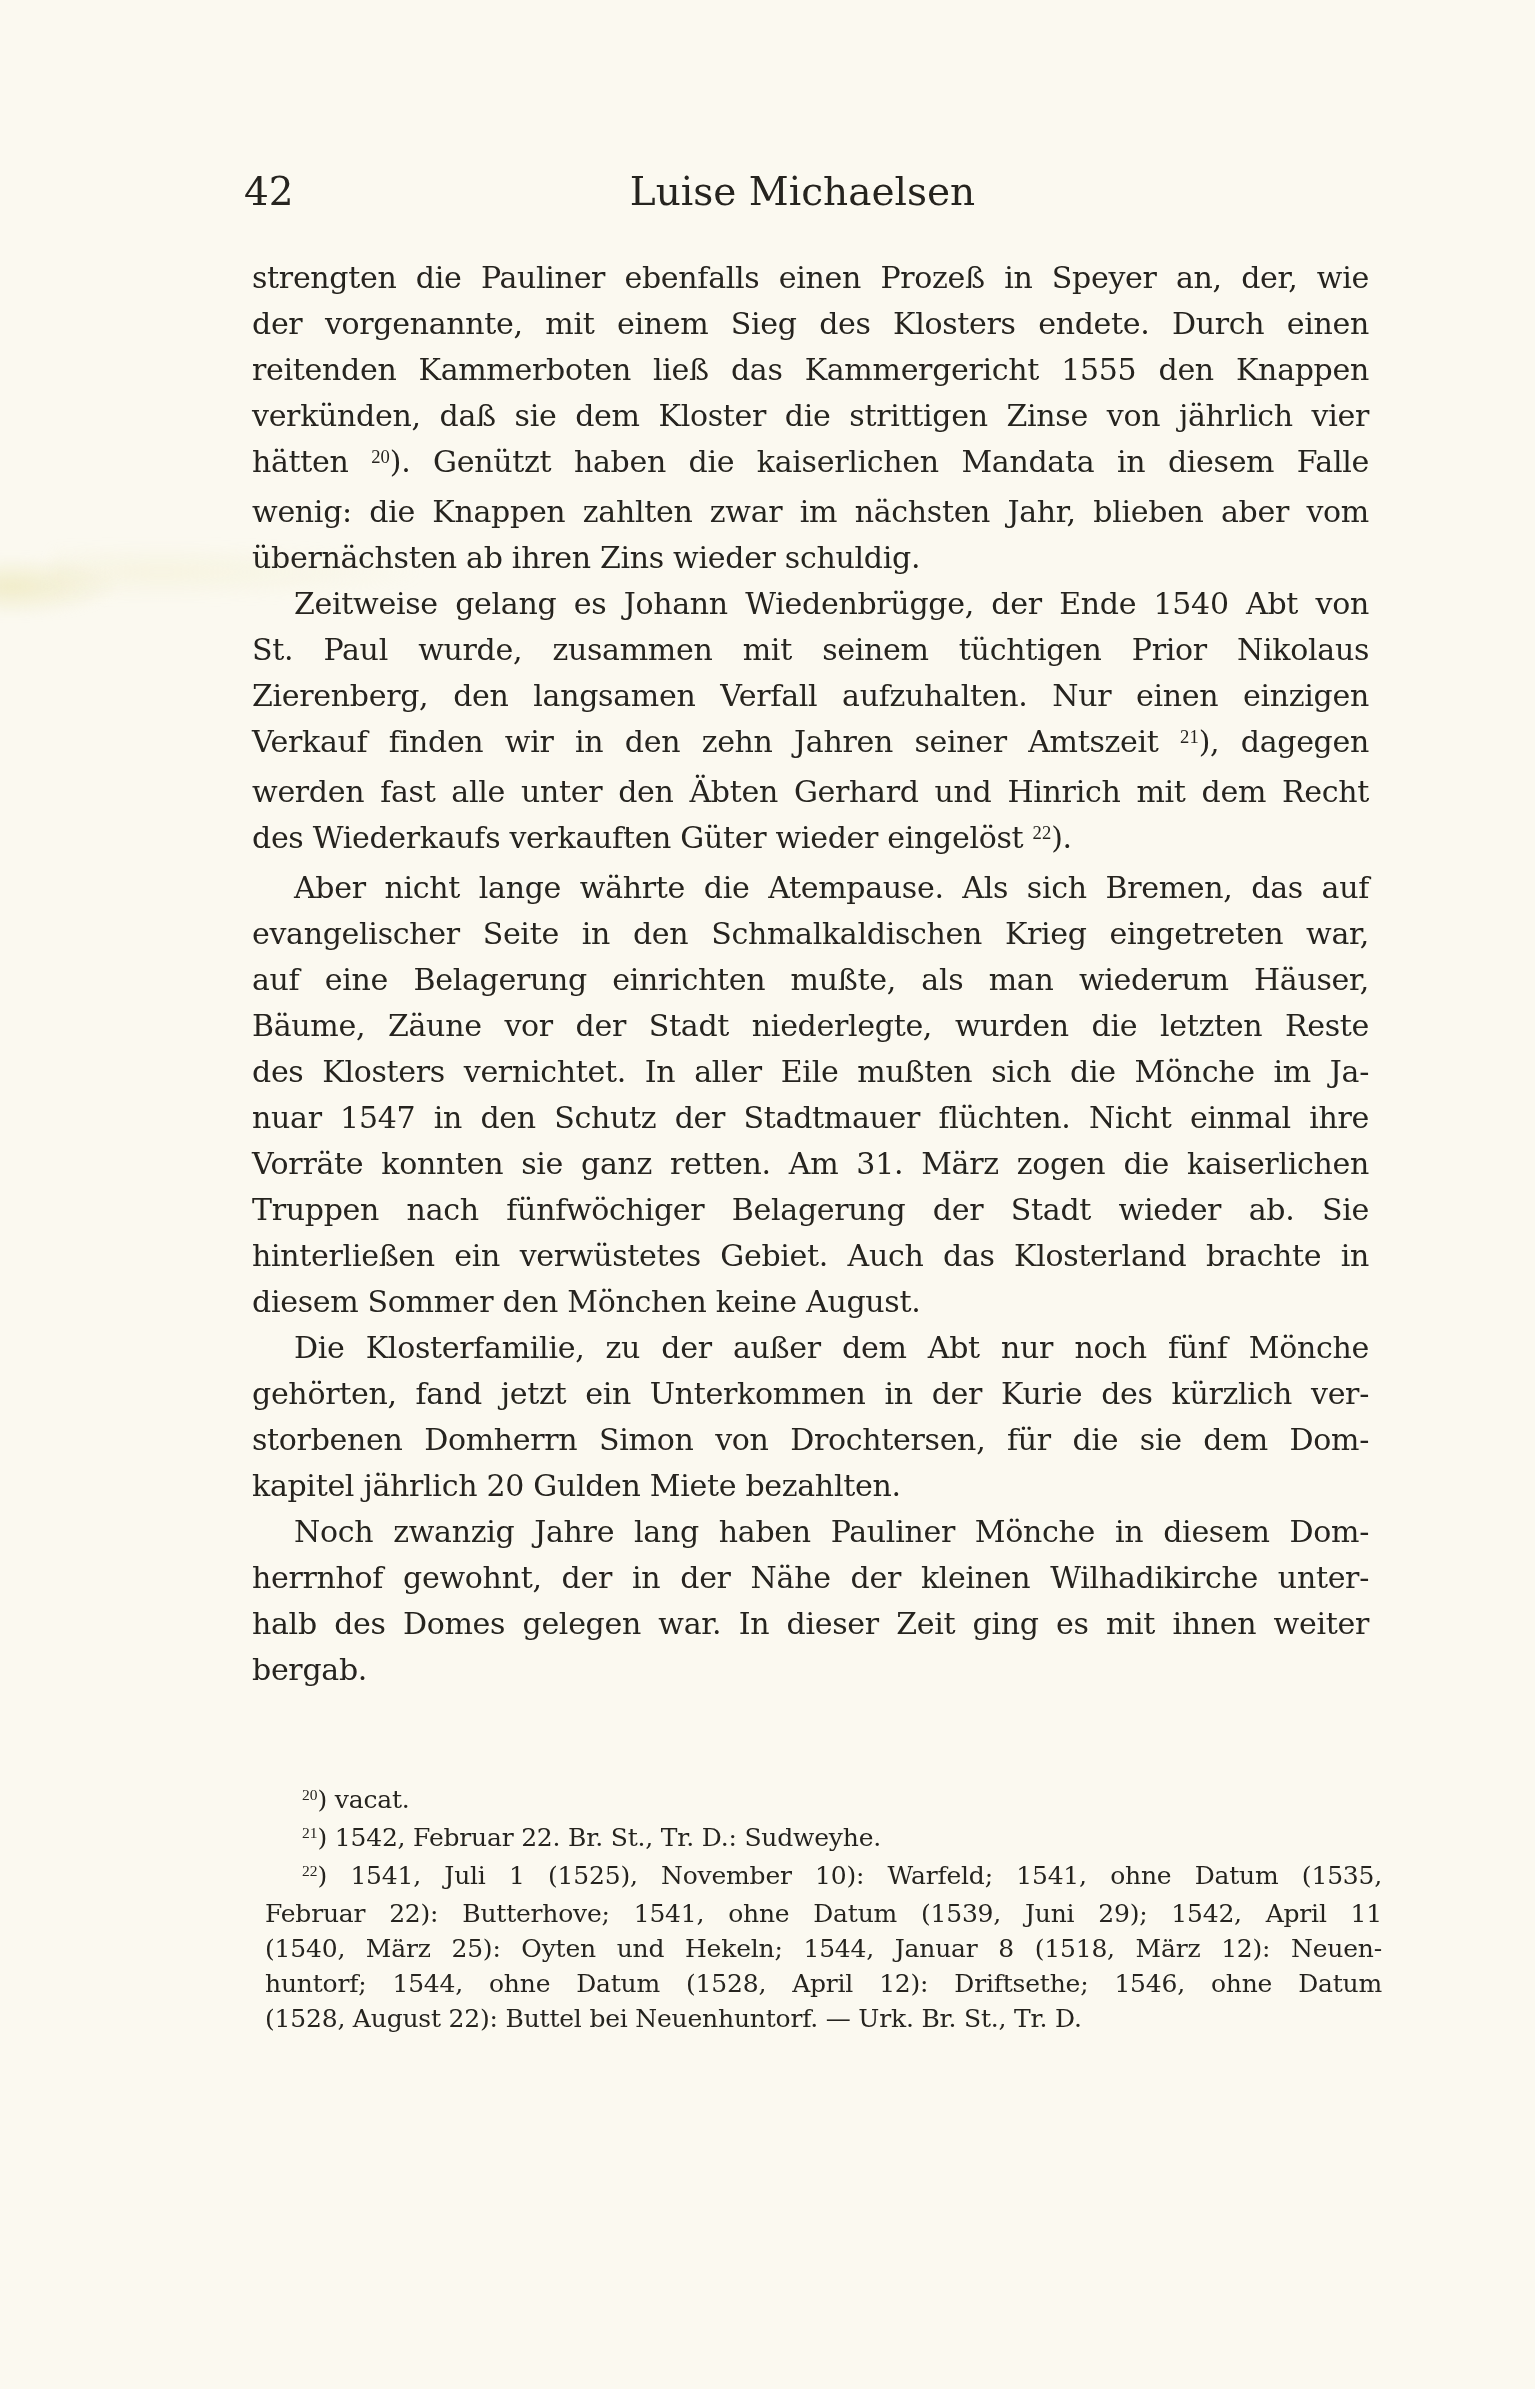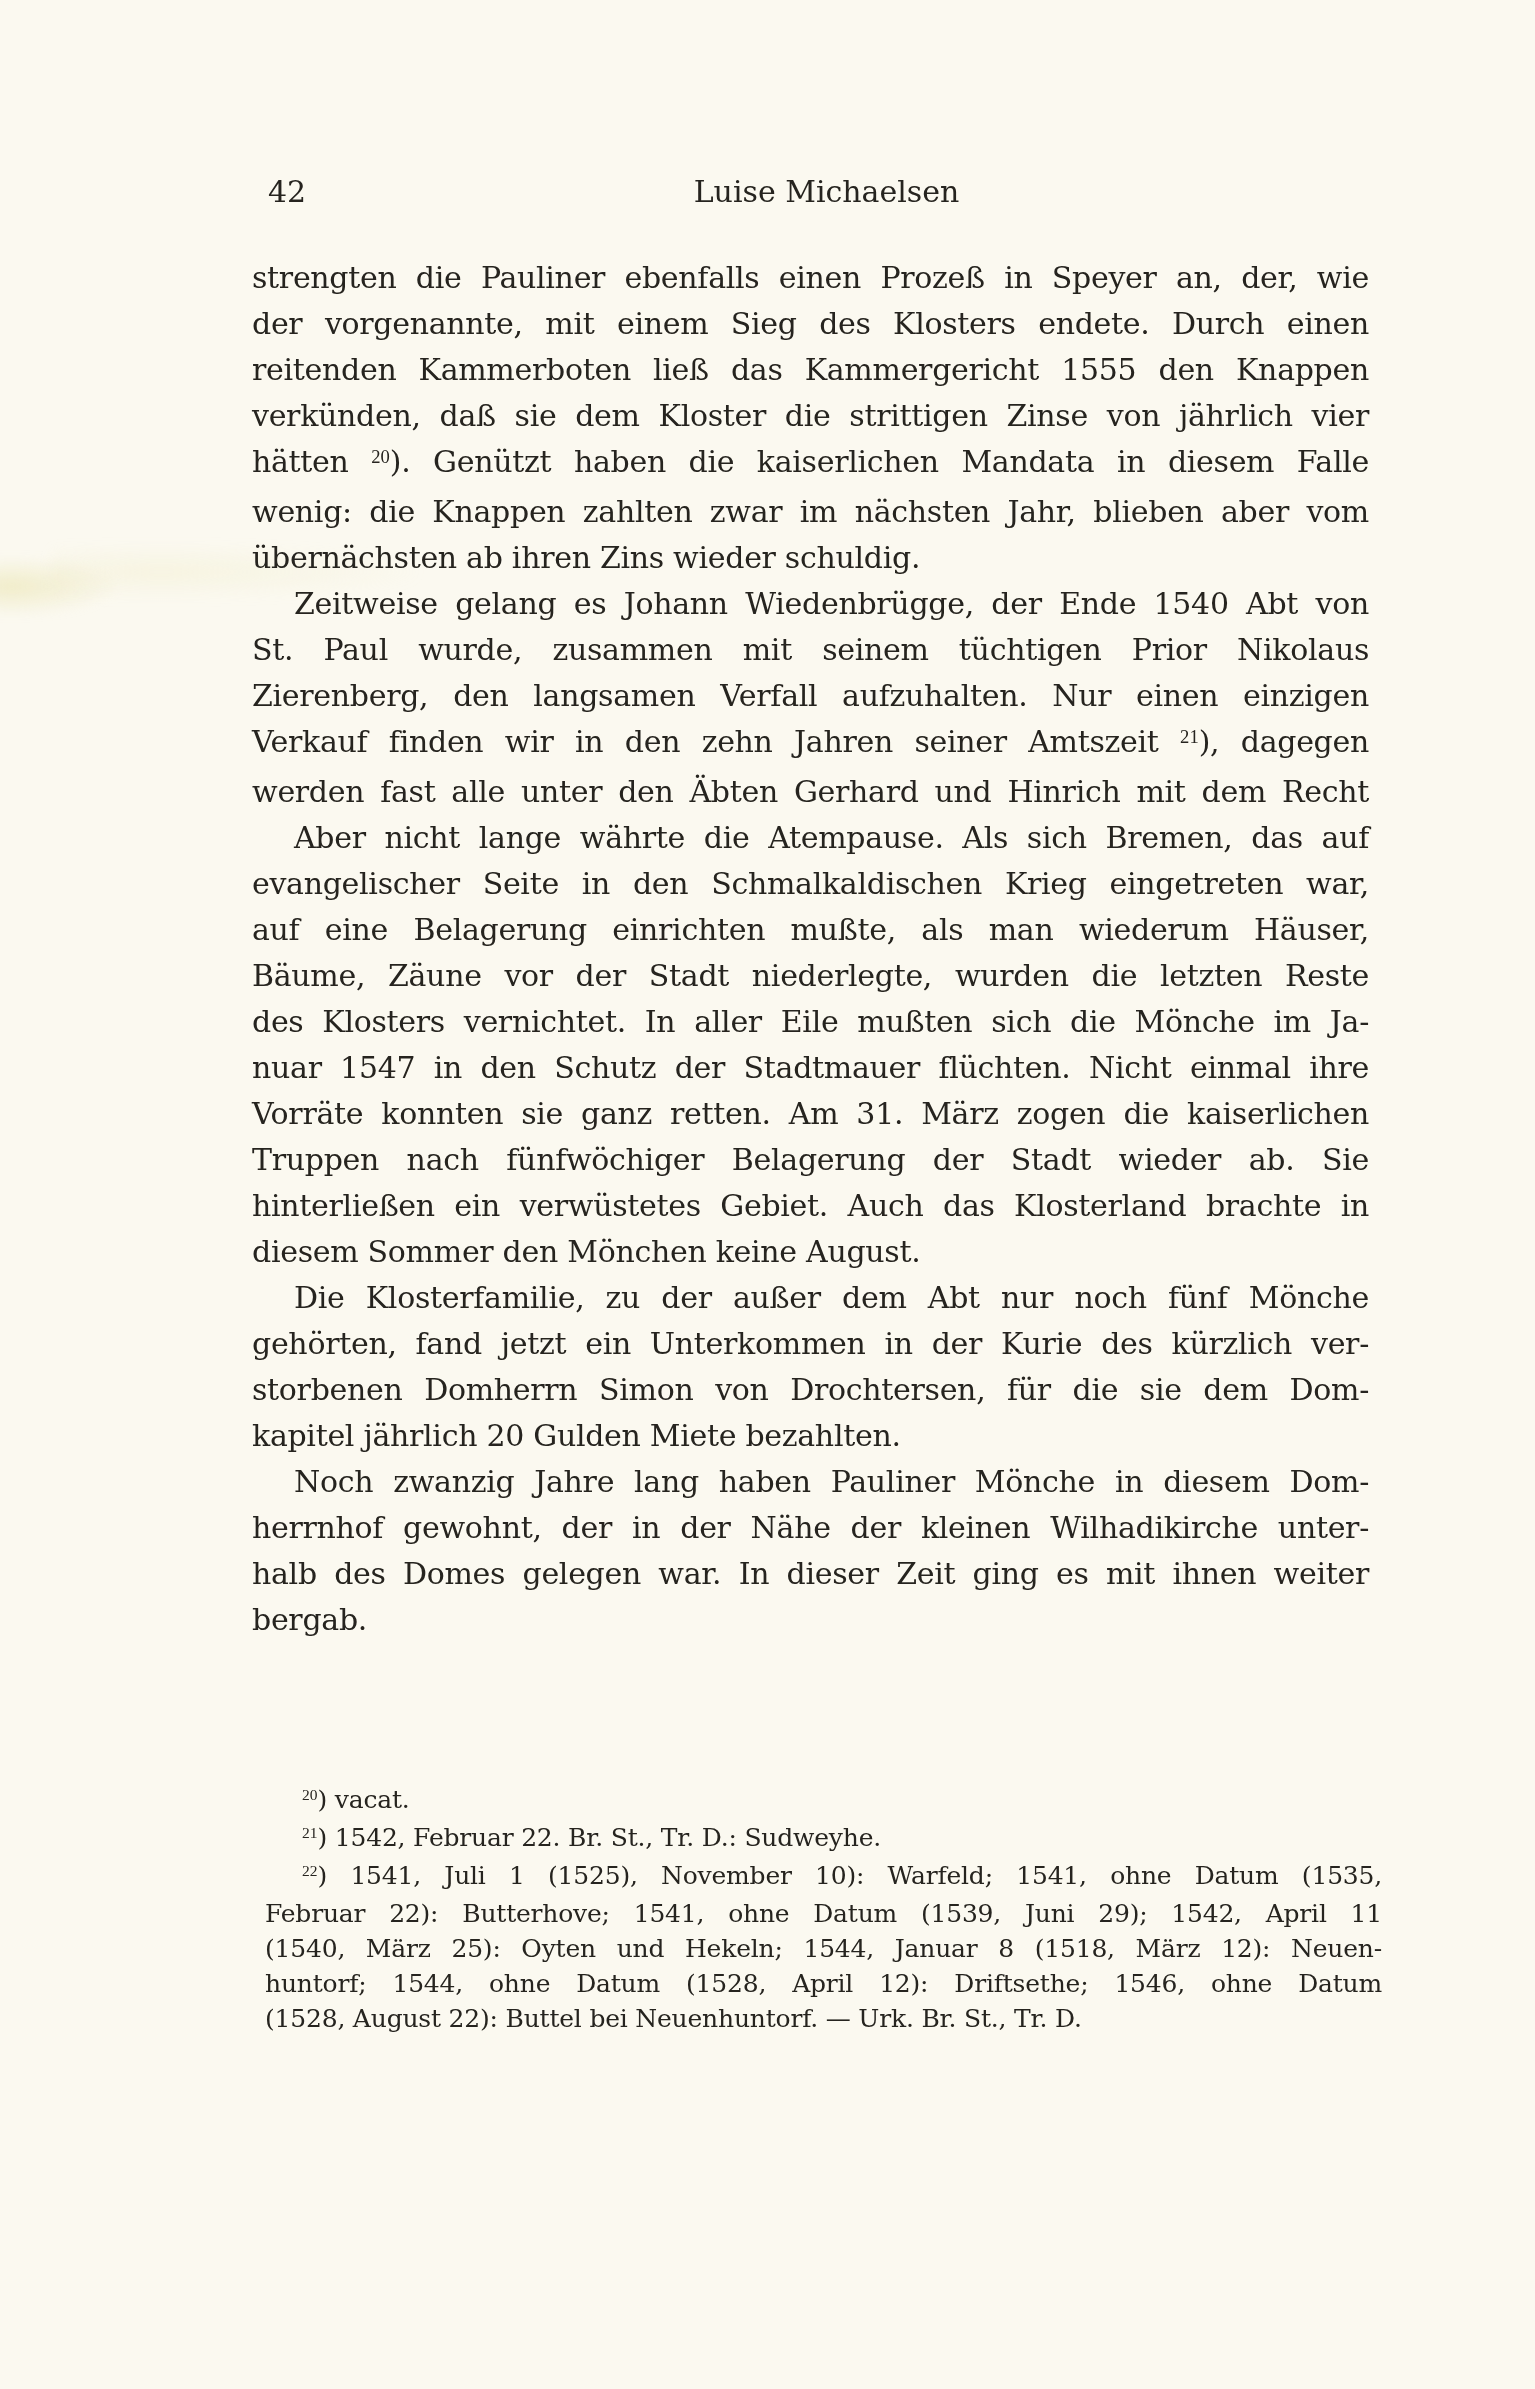--- a/index.html
+++ b/index.html
@@ -27,22 +27,22 @@
     filter:blur(4.3px);
     pointer-events:none;
   }
   .smudge-b{
     position:absolute;left:52px;top:546px;width:365px;height:52px;
     background:radial-gradient(ellipse at 30% 50%, rgba(238,233,190,0.30), rgba(238,233,190,0) 75%);
     filter:blur(6px);
     pointer-events:none;
   }
   .header{
-    position:absolute;left:268px;top:173px;width:1117px;height:40px;
-    font-size:30px;line-height:38px;
+    position:absolute;left:244px;top:173px;width:1117px;height:40px;
+    font-size:39px;line-height:38px;
   }
   .page-number{display:inline-block;}
   .running-head{
     position:absolute;left:50%;top:0;transform:translateX(-50%);
     white-space:nowrap;
   }
   .body-text{
     position:absolute;left:252px;top:255px;width:1117px;
     font-size:30px;line-height:46px;letter-spacing:-0.3px;
   }
@@ -88,20 +88,21 @@
       <div class="line">hätten <sup>20</sup>). Genützt haben die kaiserlichen Mandata in diesem Falle</div>
       <div class="line">wenig: die Knappen zahlten zwar im nächsten Jahr, blieben aber vom</div>
       <div class="line last">übernächsten ab ihren Zins wieder schuldig.</div>
     </div>
     <div class="para indent">
       <div class="line first">Zeitweise gelang es Johann Wiedenbrügge, der Ende 1540 Abt von</div>
       <div class="line">St. Paul wurde, zusammen mit seinem tüchtigen Prior Nikolaus</div>
       <div class="line">Zierenberg, den langsamen Verfall aufzuhalten. Nur einen einzigen</div>
       <div class="line">Verkauf finden wir in den zehn Jahren seiner Amtszeit <sup>21</sup>), dagegen</div>
       <div class="line">werden fast alle unter den Äbten Gerhard und Hinrich mit dem Recht</div>
+      <div class="line last">des Wiederkaufs verkauften Güter wieder eingelöst <sup>22</sup>).</div>
     </div>
     <div class="para indent">
       <div class="line first">Aber nicht lange währte die Atempause. Als sich Bremen, das auf</div>
       <div class="line">evangelischer Seite in den Schmalkaldischen Krieg eingetreten war,</div>
       <div class="line">auf eine Belagerung einrichten mußte, als man wiederum Häuser,</div>
       <div class="line">Bäume, Zäune vor der Stadt niederlegte, wurden die letzten Reste</div>
       <div class="line">des Klosters vernichtet. In aller Eile mußten sich die Mönche im Ja-</div>
       <div class="line">nuar 1547 in den Schutz der Stadtmauer flüchten. Nicht einmal ihre</div>
       <div class="line">Vorräte konnten sie ganz retten. Am 31. März zogen die kaiserlichen</div>
       <div class="line">Truppen nach fünfwöchiger Belagerung der Stadt wieder ab. Sie</div>

